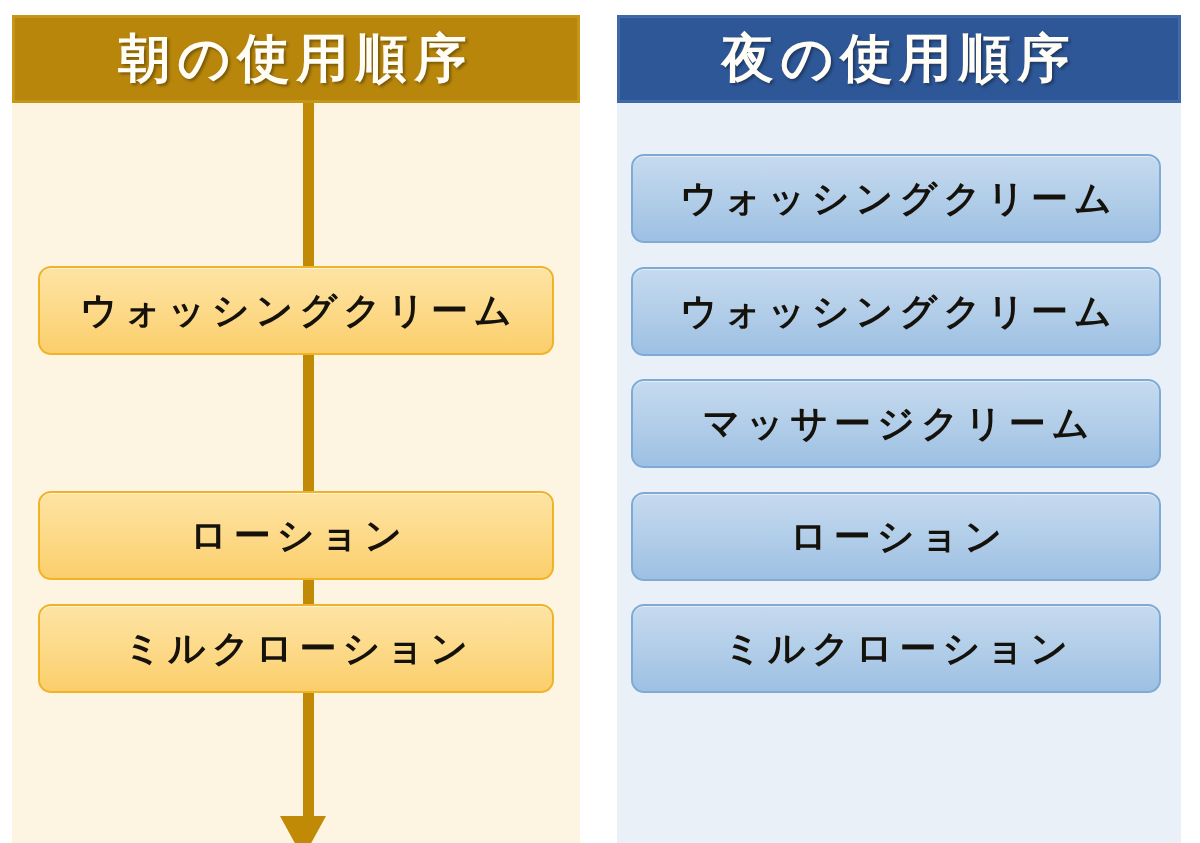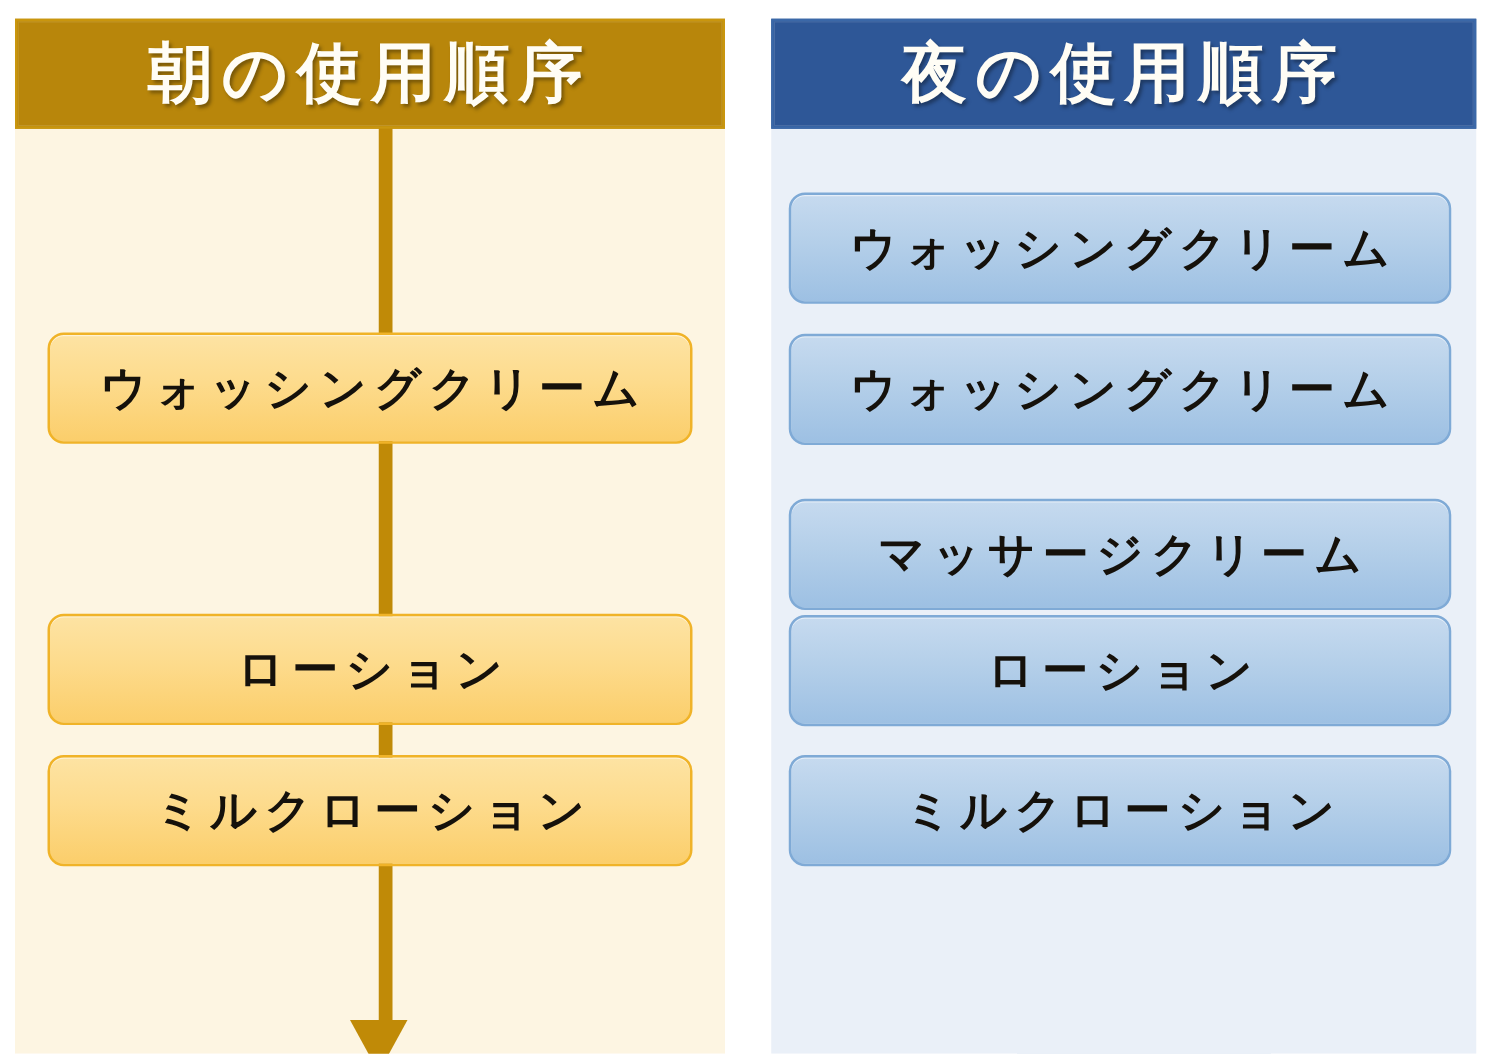--- a/index.html
+++ b/index.html
@@ -141,21 +141,21 @@
     background: linear-gradient(to bottom, #C6DAEF 0%, #B4CFE9 45%, #9DC0E3 100%);
     box-shadow: inset 0 1px 0 rgba(255,255,255,0.55);
   }
 
   .m0 { top: 251px; }
   .m1 { top: 476px; }
   .m2 { top: 589px; }
 
   .n0 { top: 139px; }
   .n1 { top: 252px; }
-  .n2 { top: 364px; margin-top: 20px; }
+  .n2 { top: 364px; }
   .n3 { top: 477px; }
   .n4 { top: 589px; }
   .n5 { top: 702px; }
 </style>
 </head>
 <body>
 
 <div id="stage">
 
   <div class="panel panel-morning">

